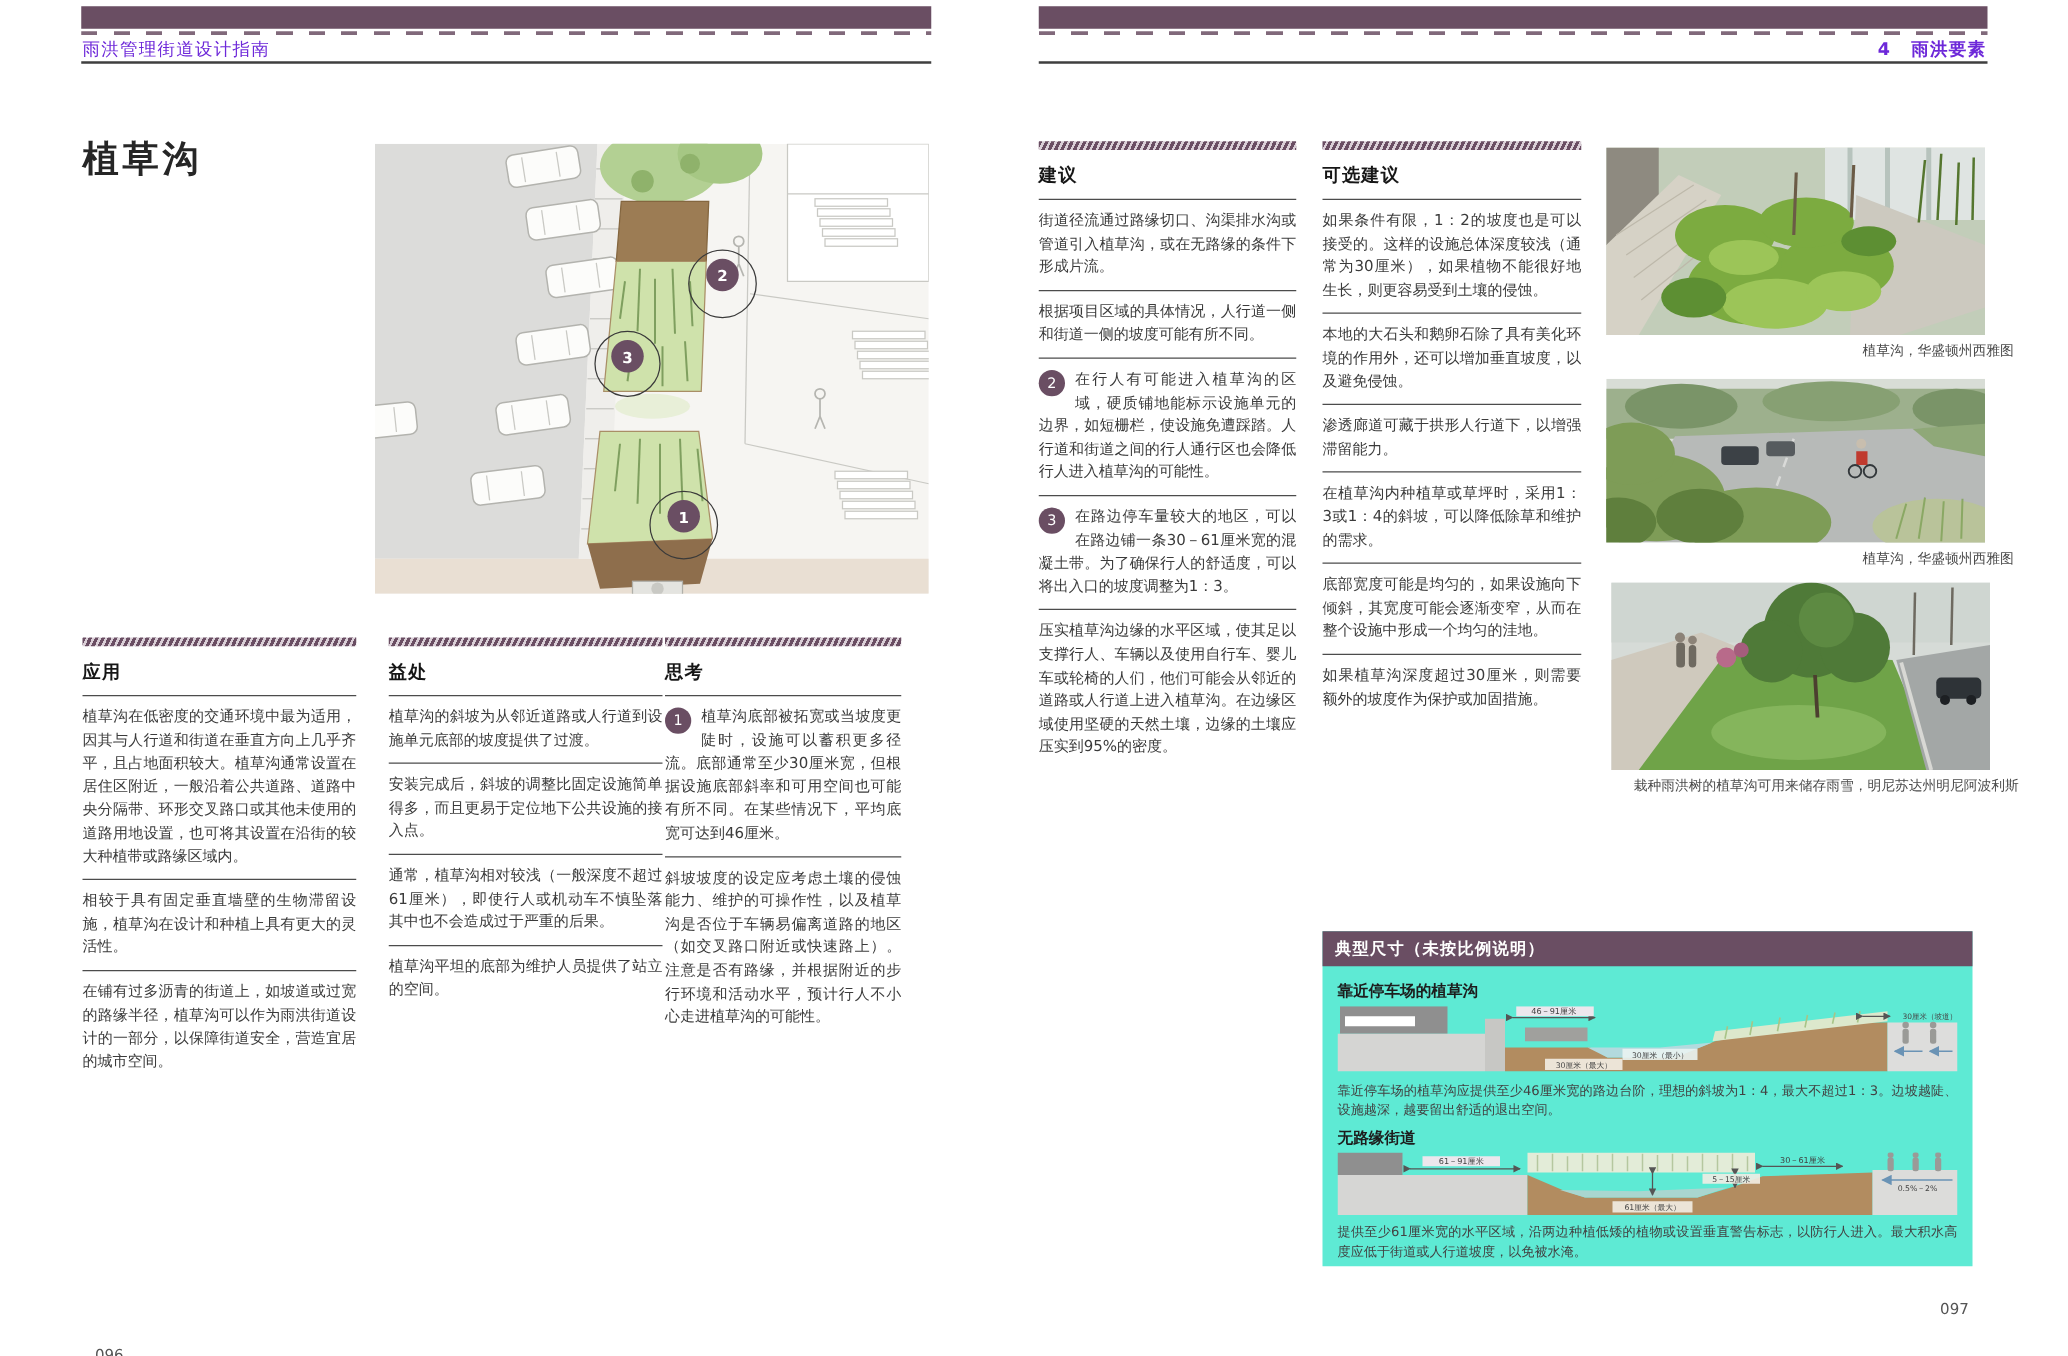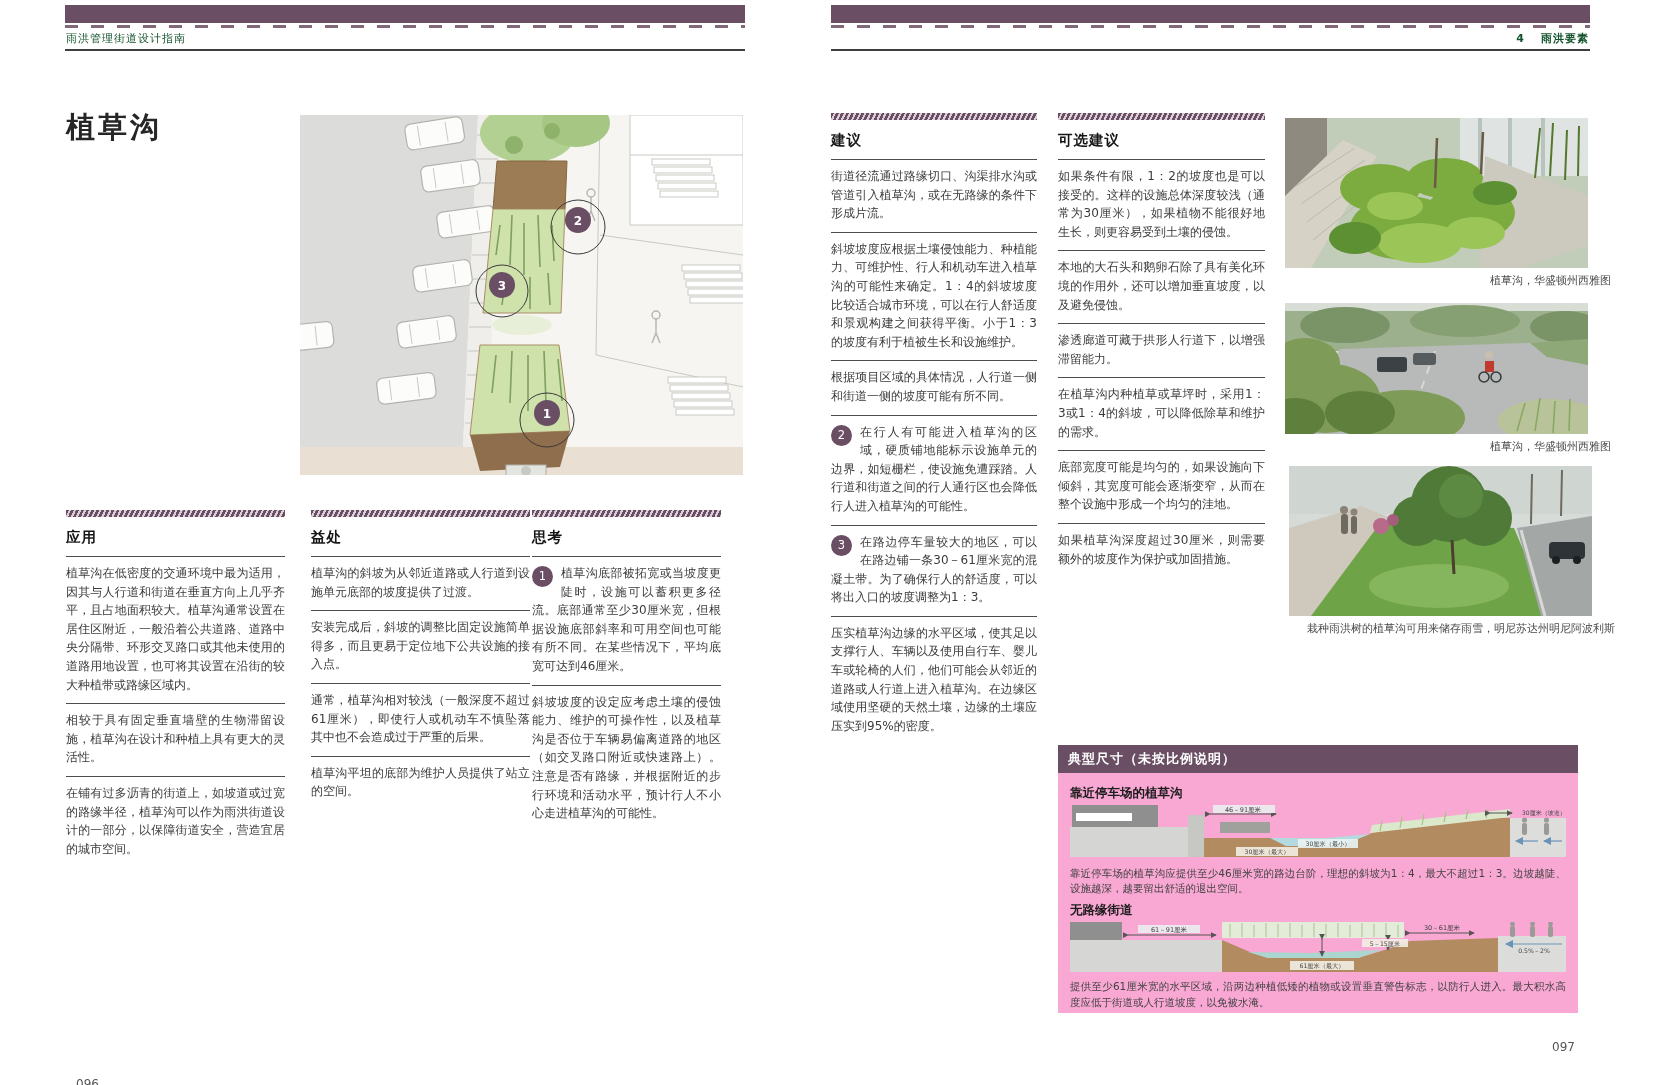--- a/index.html
+++ b/index.html
@@ -4,21 +4,21 @@
 <style>
   html,body{margin:0;padding:0;background:#ffffff;}
   .spread{position:relative;width:1654px;height:1085px;background:#ffffff;overflow:hidden;
           font-family:"DejaVu Sans","Liberation Sans",sans-serif;color:#3b3b3b;}
   
   .topbar{position:absolute;top:5px;height:18px;background:#6a4e63;}
   .topbar::after{content:"";position:absolute;left:0;right:0;top:20px;height:3px;
      background:repeating-linear-gradient(90deg,#6a4e63 0 13px,transparent 13px 26px);opacity:.85;}
   .topbar.l{left:65px;width:680px;}
   .topbar.r{left:831px;width:759px;}
-  .pagehead{position:absolute;top:31px;font-size:11px;color:#14532d;letter-spacing:1px;}
+  .pagehead{position:absolute;top:31px;font-size:14px;color:#6d28d9;letter-spacing:1px;}
   .pagehead.l{left:66px;}
   .pagehead.r{left:831px;width:758px;text-align:right;font-weight:bold;}
   .pagehead.r .num{margin-right:16px;}
   .headrule{position:absolute;top:49px;height:0;border-top:2px solid #3f3f3f;}
   .headrule.l{left:65px;width:680px;}
   .headrule.r{left:831px;width:759px;}
   
   .doc-title{position:absolute;left:66px;top:108px;font-size:29px;font-weight:bold;color:#262626;letter-spacing:3px;}
   .intro{position:absolute;left:66px;top:156px;width:234px;font-size:13px;line-height:1.62;text-align:justify;}
   .illus{position:absolute;left:300px;top:115px;width:443px;height:360px;}
@@ -33,21 +33,21 @@
   #col-ben{left:311px;top:510px;width:219px;}
   #col-think{left:532px;top:510px;width:189px;}
   #col-rec{left:831px;top:113px;width:206px;}
   #col-opt{left:1058px;top:113px;width:207px;}
   
   .photo{position:absolute;left:1285px;width:326px;text-align:right;}
   .photo svg{display:block;width:303px;}
   .caption{font-size:11px;color:#4a4a4a;margin-top:5px;line-height:1.4;}
   #photo1{top:118px;} #photo2{top:303px;} #photo3{top:462px;}
   
-  .typ{position:absolute;left:1058px;top:745px;width:520px;height:268px;background:#f9a8d4;}
+  .typ{position:absolute;left:1058px;top:745px;width:520px;height:268px;background:#5eead4;}
   .typ-title{background:#6a4e63;color:#ffffff;font-size:13px;font-weight:bold;padding:5px 10px;letter-spacing:1px;}
   .typ-body{padding:7px 12px 0;}
   .diag-h{font-size:12.5px;font-weight:bold;color:#1d1d1d;margin:5px 0 3px;}
   .diag-cap{font-size:10.5px;line-height:1.45;color:#424242;margin:3px 0 6px;text-align:justify;}
   .pagenum{position:absolute;top:1040px;font-size:12px;color:#555;}
   .pagenum.l{left:76px;margin-top:37px;}
   .pagenum.r{left:831px;width:744px;text-align:right;}
   svg text{font-family:"DejaVu Sans","Liberation Sans",sans-serif;}
 </style>
 </head>
@@ -205,21 +205,20 @@
     </div>
     <div class="para">斜坡坡度的设定应考虑土壤的侵蚀能力、维护的可操作性，以及植草沟是否位于车辆易偏离道路的地区（如交叉路口附近或快速路上）。注意是否有路缘，并根据附近的步行环境和活动水平，预计行人不小心走进植草沟的可能性。</div>
   </section>
 
   <div class="pagenum l">096</div>
 
   <section class="col" id="col-rec">
     <div class="hatch"></div>
     <h2>建议</h2>
     <div class="para">街道径流通过路缘切口、沟渠排水沟或管道引入植草沟，或在无路缘的条件下形成片流。</div>
-    <div class="para">斜坡坡度应根据土壤侵蚀能力、种植能力、可维护性、行人和机动车进入植草沟的可能性来确定。1：4的斜坡坡度比较适合城市环境，可以在行人舒适度和景观构建之间获得平衡。小于1：3的坡度有利于植被生长和设施维护。</div>
     <div class="para">根据项目区域的具体情况，人行道一侧和街道一侧的坡度可能有所不同。</div>
     <div class="para">
       <span class="badge">2</span>
       <span>在行人有可能进入植草沟的区域，硬质铺地能标示设施单元的边界，如短栅栏，使设施免遭踩踏。人行道和街道之间的行人通行区也会降低行人进入植草沟的可能性。</span>
     </div>
     <div class="para">
       <span class="badge">3</span>
       <span>在路边停车量较大的地区，可以在路边铺一条30－61厘米宽的混凝土带。为了确保行人的舒适度，可以将出入口的坡度调整为1：3。</span>
     </div>
     <div class="para">压实植草沟边缘的水平区域，使其足以支撑行人、车辆以及使用自行车、婴儿车或轮椅的人们，他们可能会从邻近的道路或人行道上进入植草沟。在边缘区域使用坚硬的天然土壤，边缘的土壤应压实到95%的密度。</div>

